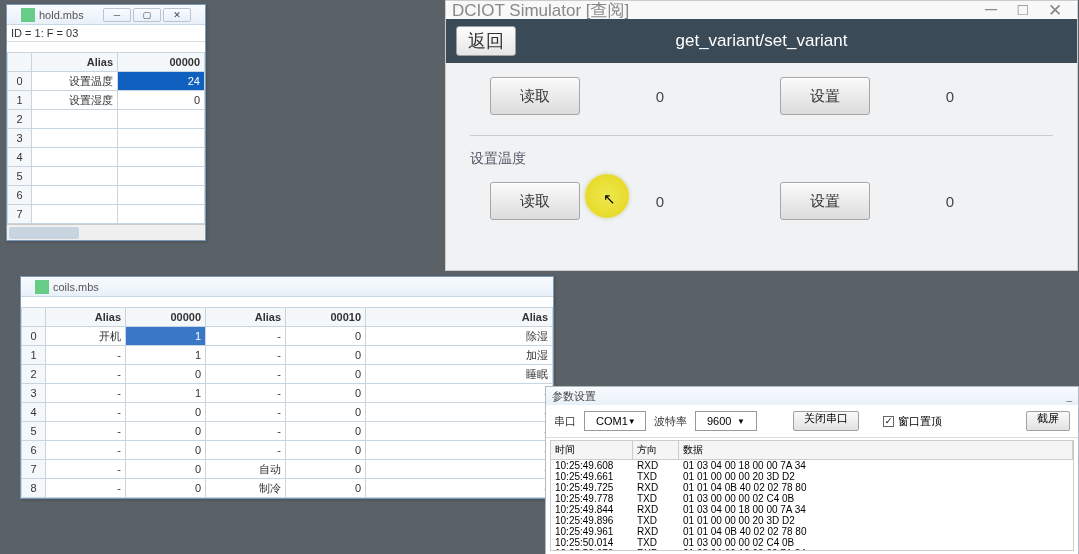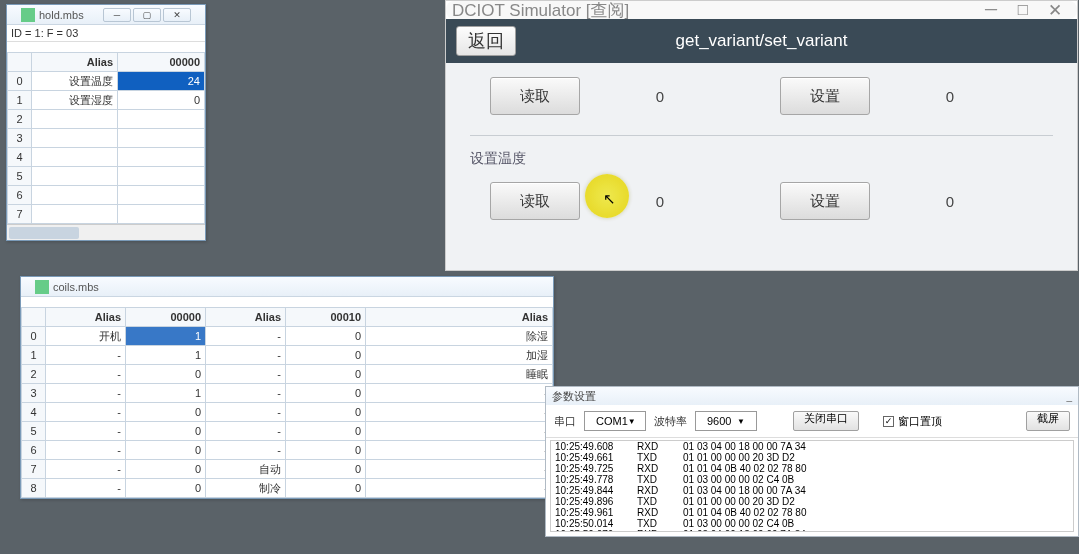--- a/index.html
+++ b/index.html
@@ -301,20 +301,25 @@
     <div class="serial-chk">
         <span style="border:1px solid #666;width:11px;height:11px;display:inline-flex;align-items:center;justify-content:center;font-size:9px">✓</span>
         <span>窗口置顶</span>
       </div>
     <div style="flex:1"></div>
     <div class="serial-btn">
         <span>截屏</span>
       </div>
   </div>
   <div class="serial-log">
+    <div class="serial-log-hdr">
+      <div class="col-time">时间</div>
+      <div class="col-dir">方向</div>
+      <div class="col-data">数据</div>
+    </div>
     <div class="serial-log-body" id="serial-log-body">
         <div class="serial-log-row">
           <div class="col-time">10:25:49.608</div>
           <div class="col-dir">RXD</div>
           <div class="col-data">01 03 04 00 18 00 00 7A 34</div>
         </div>
         <div class="serial-log-row">
           <div class="col-time">10:25:49.661</div>
           <div class="col-dir">TXD</div>
           <div class="col-data">01 01 00 00 00 20 3D D2</div>

